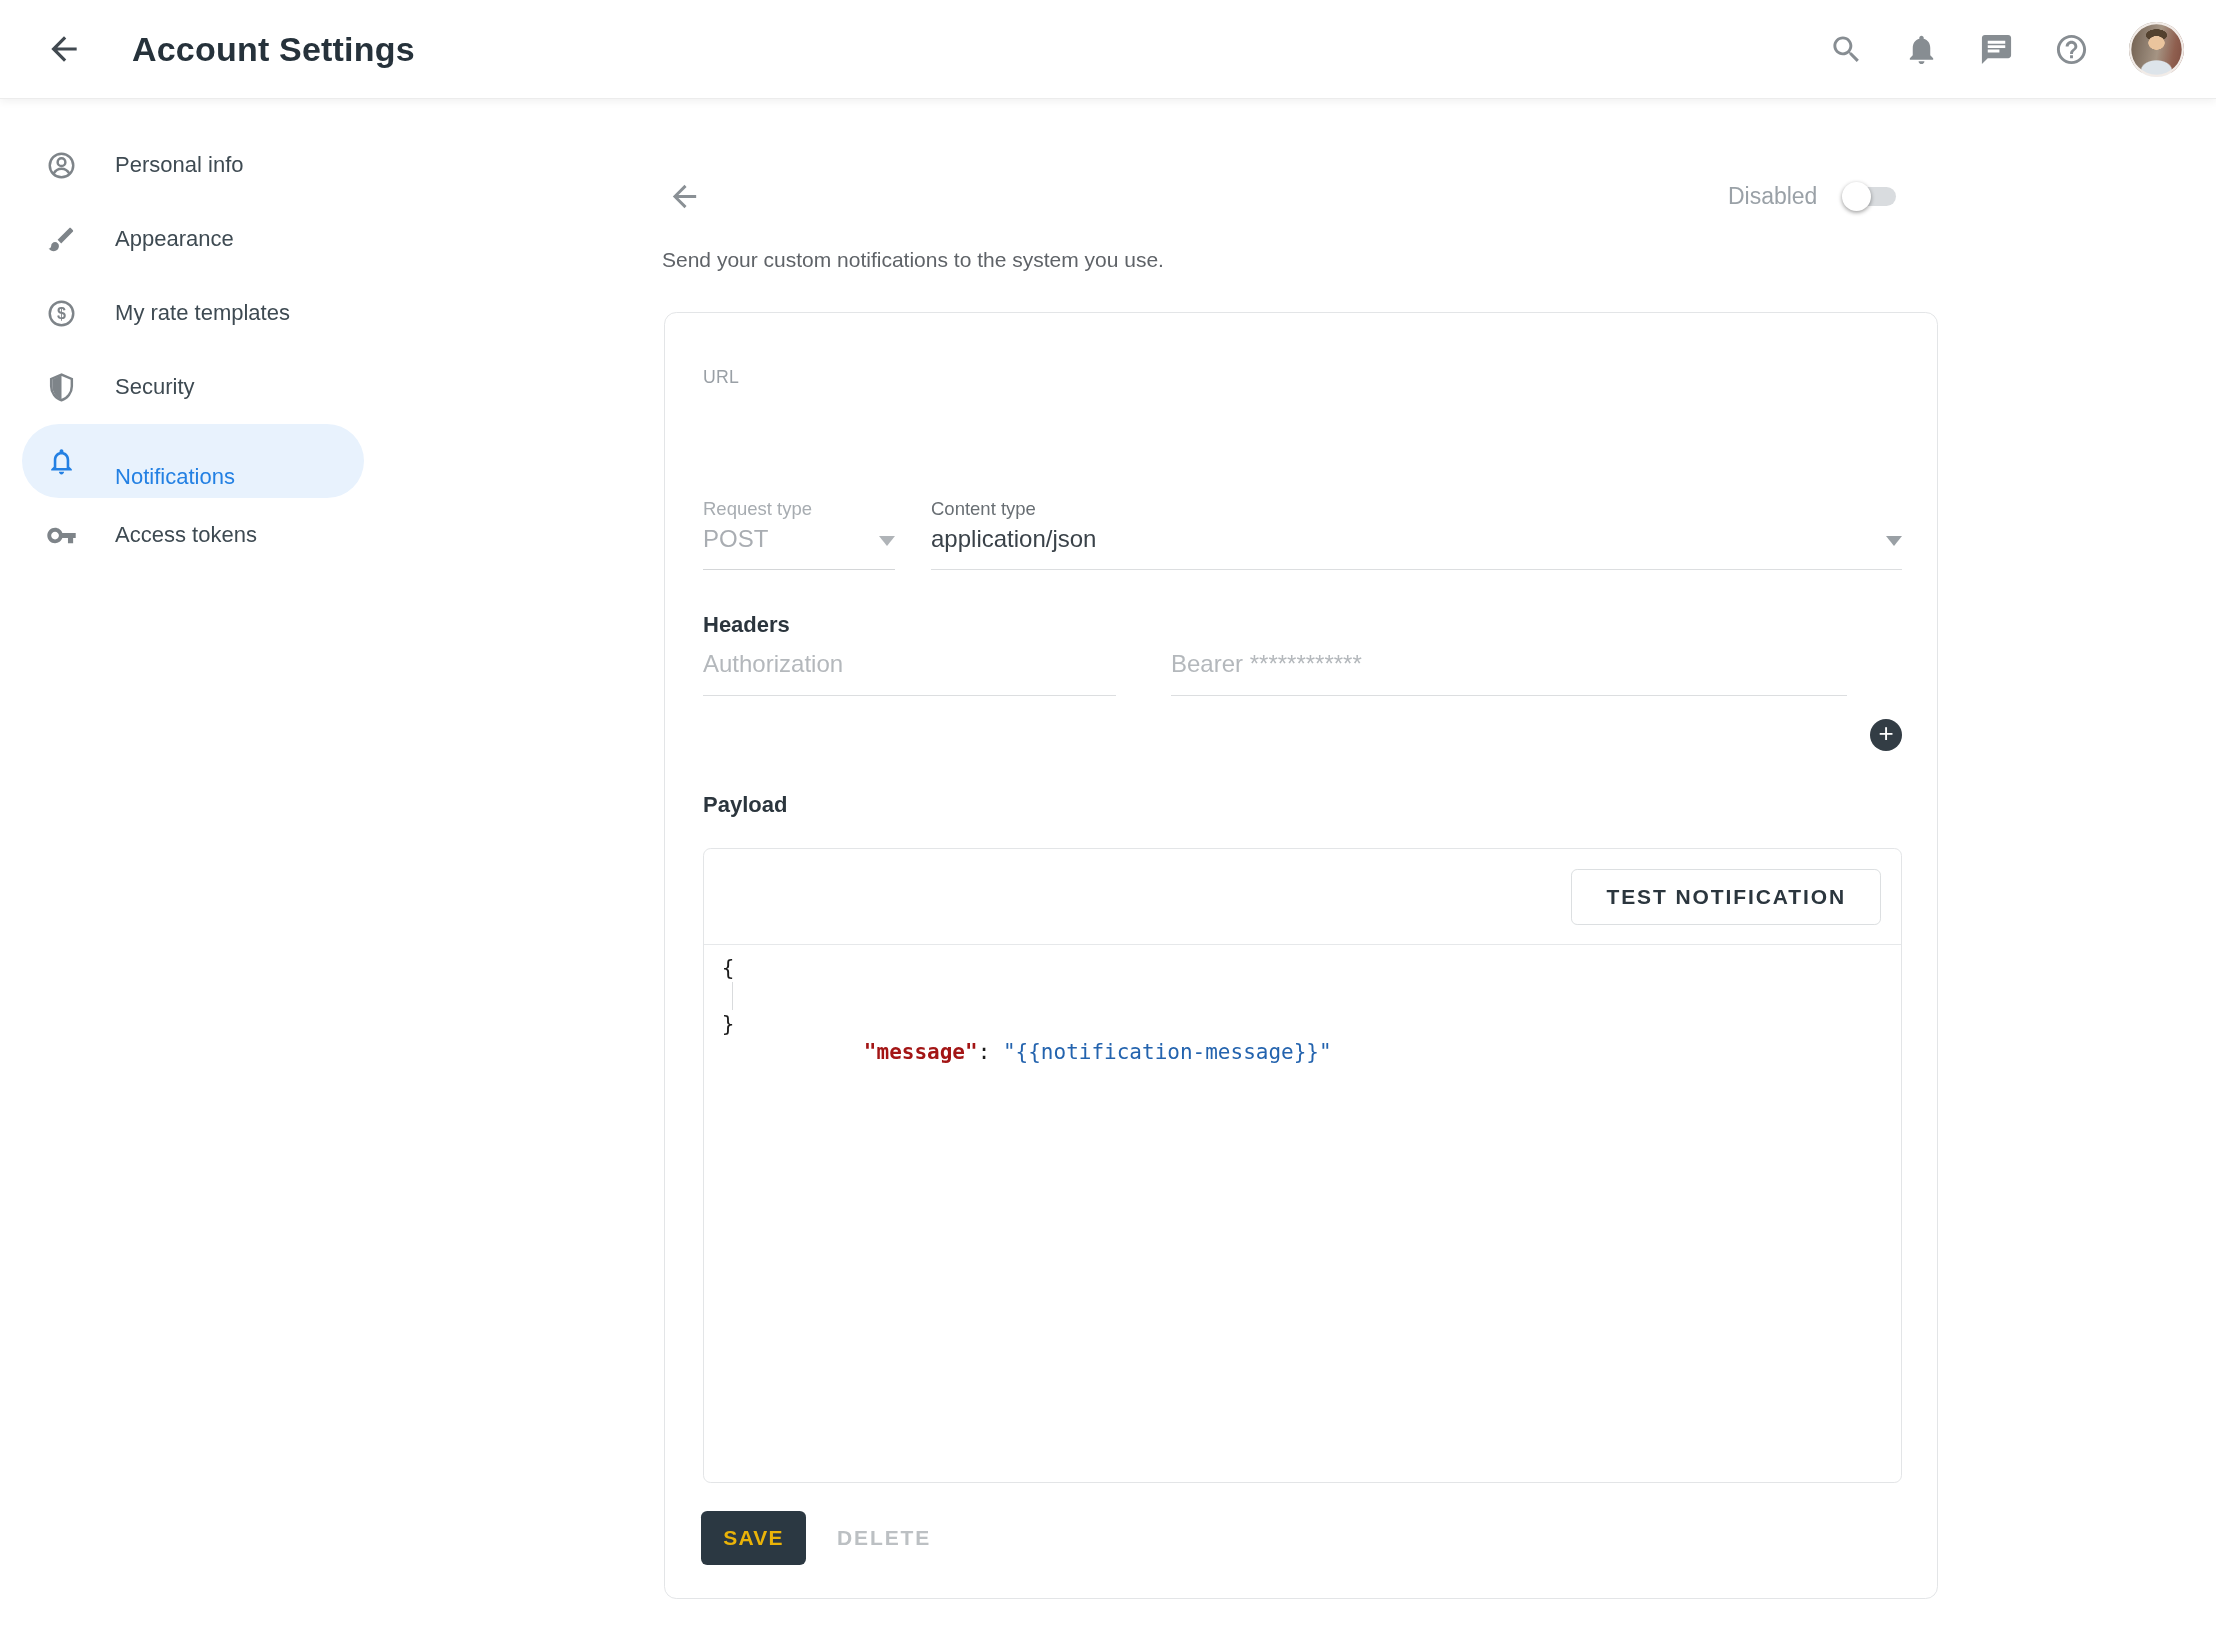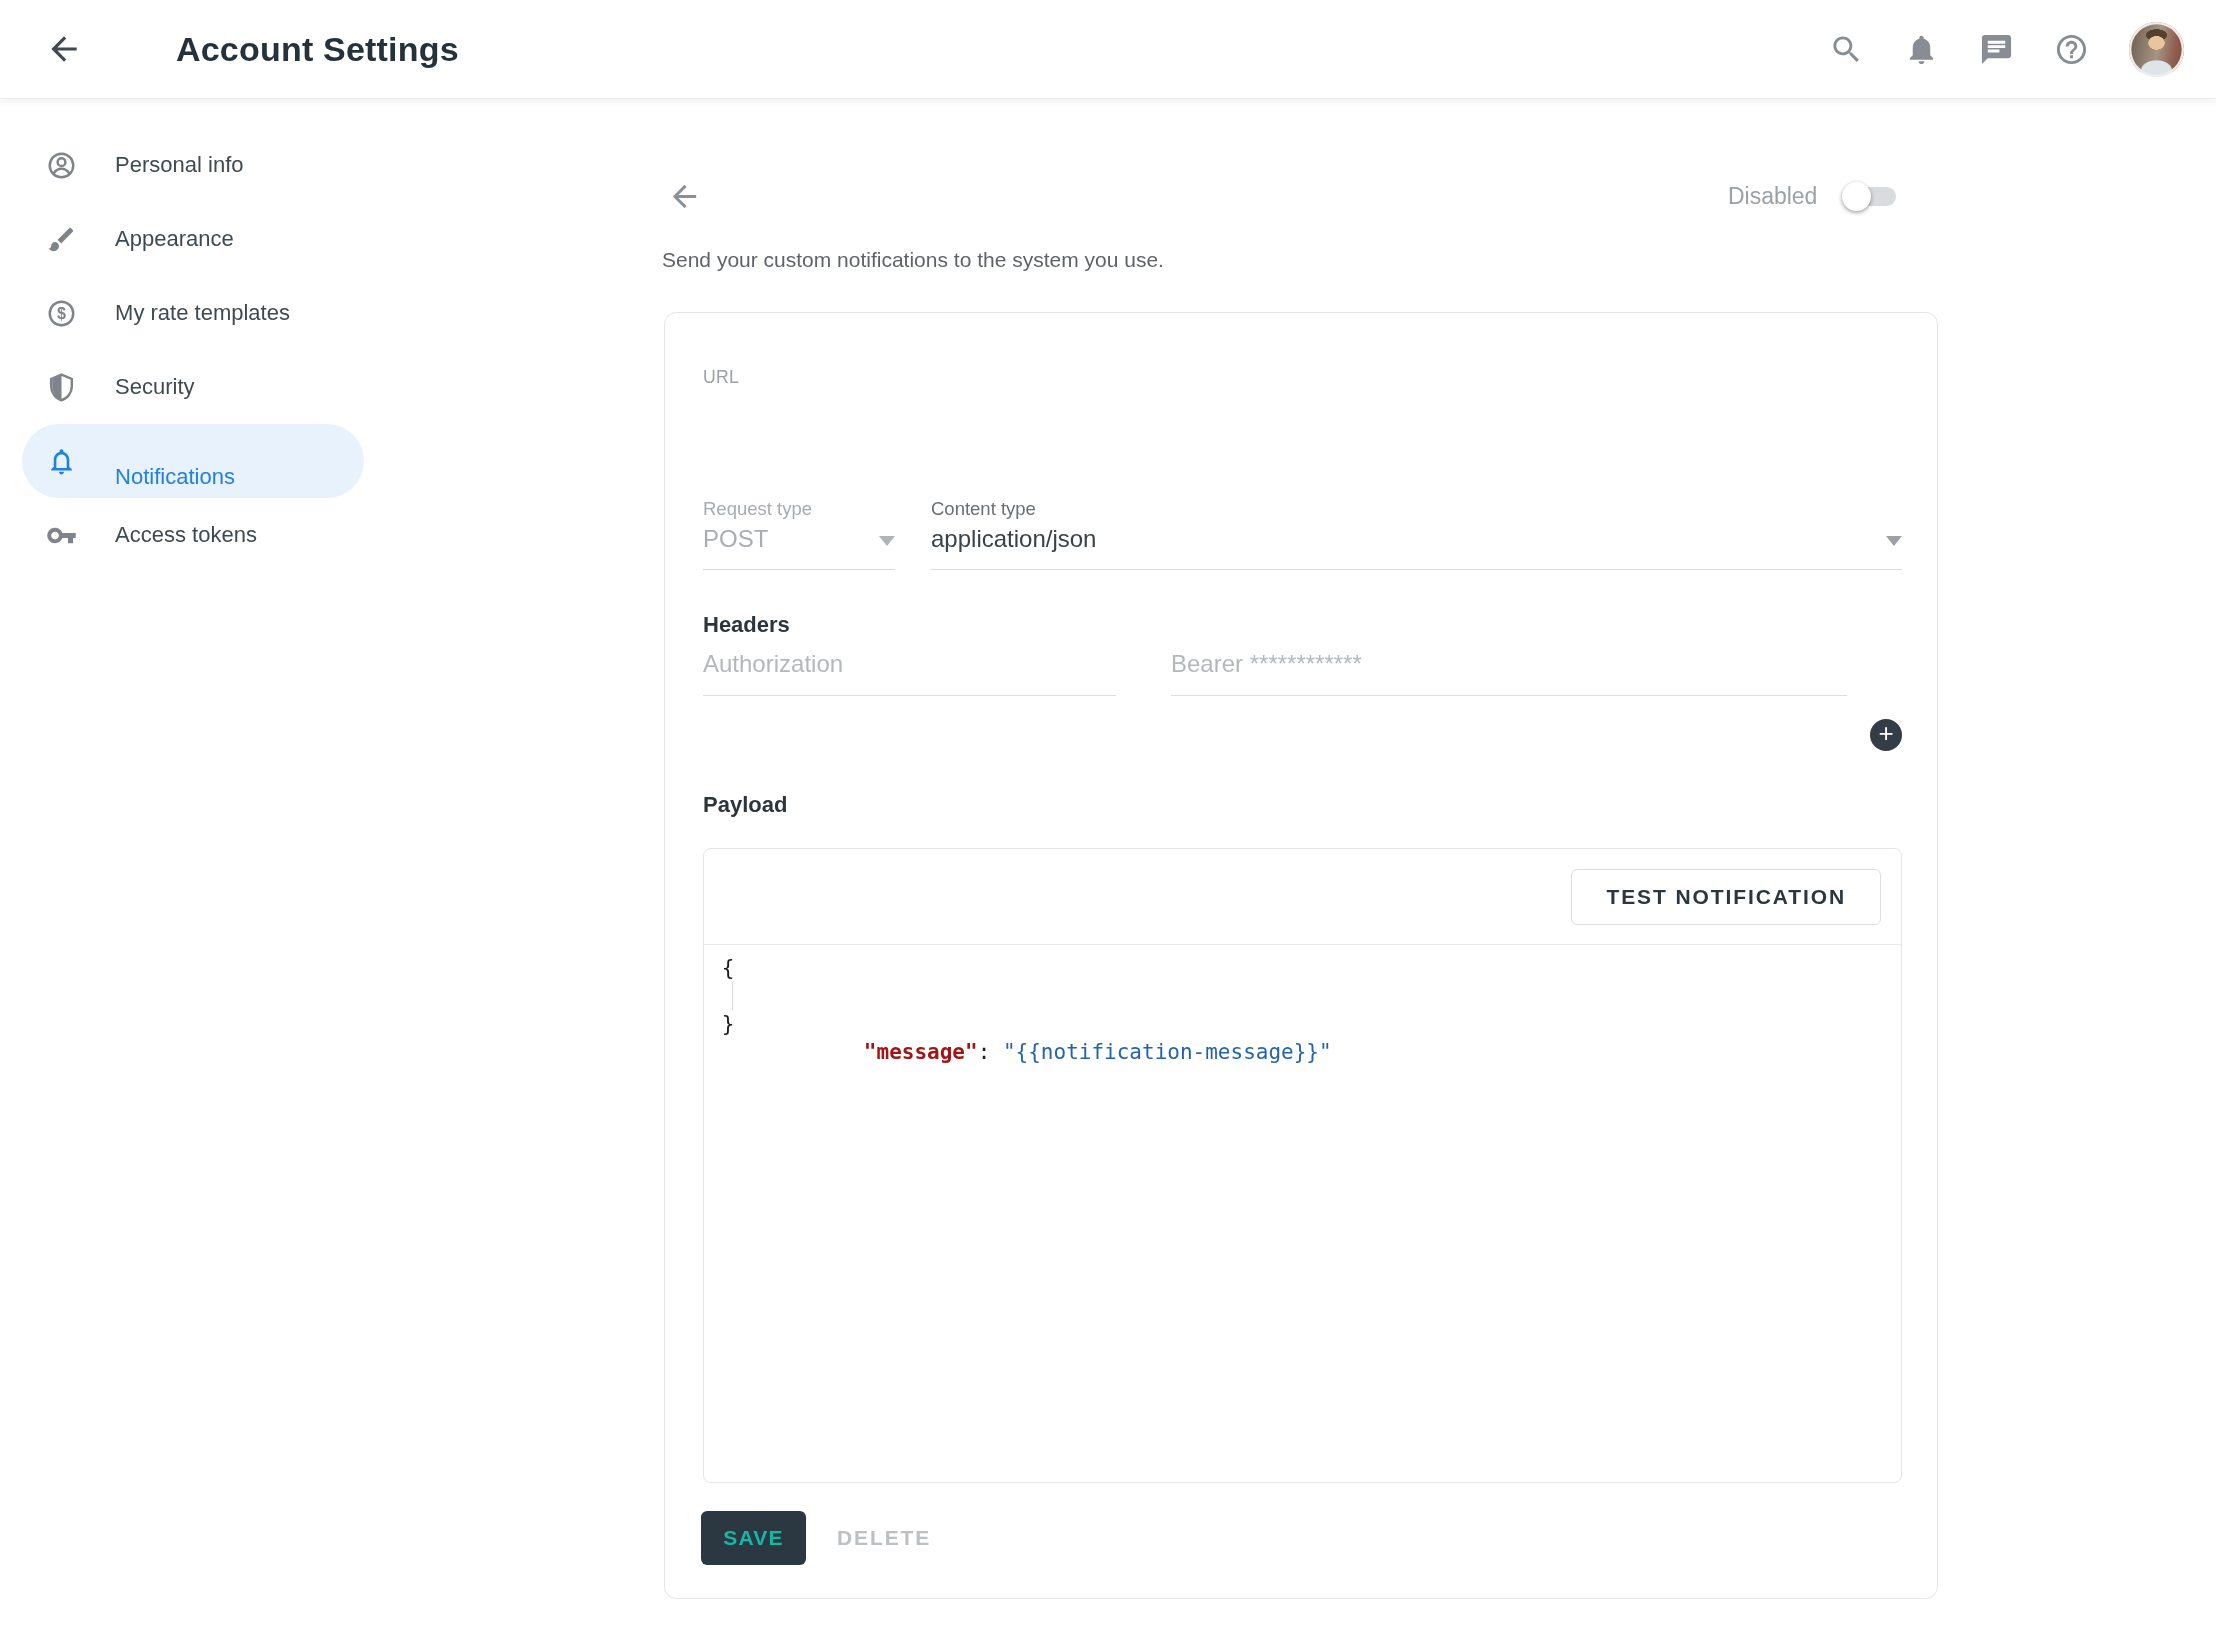--- a/index.html
+++ b/index.html
@@ -2,21 +2,21 @@
 <html style="font-size:12.3px"><head>
 <meta charset="utf-8">
 <style>
   * { margin:0; padding:0; box-sizing:border-box; }
   html,body { width:2216px; height:1645px; background:#ffffff;
     font-family:"Liberation Sans", sans-serif; color:#263238; overflow:hidden; position:relative; }
 
   
   .topbar { position:absolute; top:0; left:0; width:2216px; height:99px; background:#fff;
     border-bottom:0.8px solid #ececec; box-shadow:0 3.1px 7.7px rgba(0,0,0,0.055);
-    display:flex; align-items:center; z-index:20;gap:44px; }
+    display:flex; align-items:center; z-index:20; }
   .topbar-back { margin-left:45px; width:38px; height:38px; color:#414950; cursor:pointer; }
   .topbar-title { margin-left:49px; font-size:34px; font-weight:700; color:#26323b; letter-spacing:0.2px; }
   .topbar-right { margin-left:auto; margin-right:32px; display:flex; align-items:center; gap:40px; }
   .tb-icon { width:35px; height:35px; color:#878d92; cursor:pointer; }
   .avatar { width:55px; height:55px; border-radius:50%; cursor:pointer;
     box-shadow:0 0 0 2.3px #f2ece8 inset;
     background:
       radial-gradient(ellipse 24% 20% at 50% 38%, #eac49d 60%, rgba(234,196,157,0) 64%),
       radial-gradient(ellipse 30% 17% at 50% 24%, #53412e 62%, rgba(83,65,46,0) 66%),
       radial-gradient(ellipse 46% 30% at 50% 88%, #dde4ea 58%, rgba(221,228,234,0) 64%),
@@ -84,21 +84,21 @@
     font-family:"Liberation Sans",sans-serif; font-size:21px; font-weight:700; letter-spacing:1.9px; color:#2b363e; }
   .code { position:absolute; left:17.7px; top:105px; right:15.4px;
     font-family:"DejaVu Sans Mono", monospace; font-size:21px; line-height:28px; color:#1b1b1b; cursor:text; }
   .code-line { height:28px; white-space:pre; }
   .ln2 { position:relative; padding-left:41px; }
   .indent-guide { position:absolute; left:10px; top:0; width:1.5px; height:28px; background:#d9dbdd; }
   .tok-key { color:#a31515; font-weight:600; }
   .tok-val { color:#2363ae; }
 
   .actions { left:36px; top:1198px; display:flex; align-items:center; gap:31px; }
-  .save-btn { min-width:105px; height:54px; padding:0 9px; background:#2b3842; color:#14b8a6;
+  .save-btn { min-width:105px; height:54px; padding:0 9px; background:#2b3842; color:#eab308;
     border:none; border-radius:6.2px; cursor:pointer;
     font-family:"Liberation Sans",sans-serif; font-size:21px; font-weight:700; letter-spacing:1.2px; }
   .delete-btn { background:none; border:none; font-family:"Liberation Sans",sans-serif;
     font-size:21px; font-weight:700; letter-spacing:1.9px; color:#bcc0c3; }
 </style>
 </head>
 <body>
 
 <header class="topbar">
   <span class="topbar-back">

